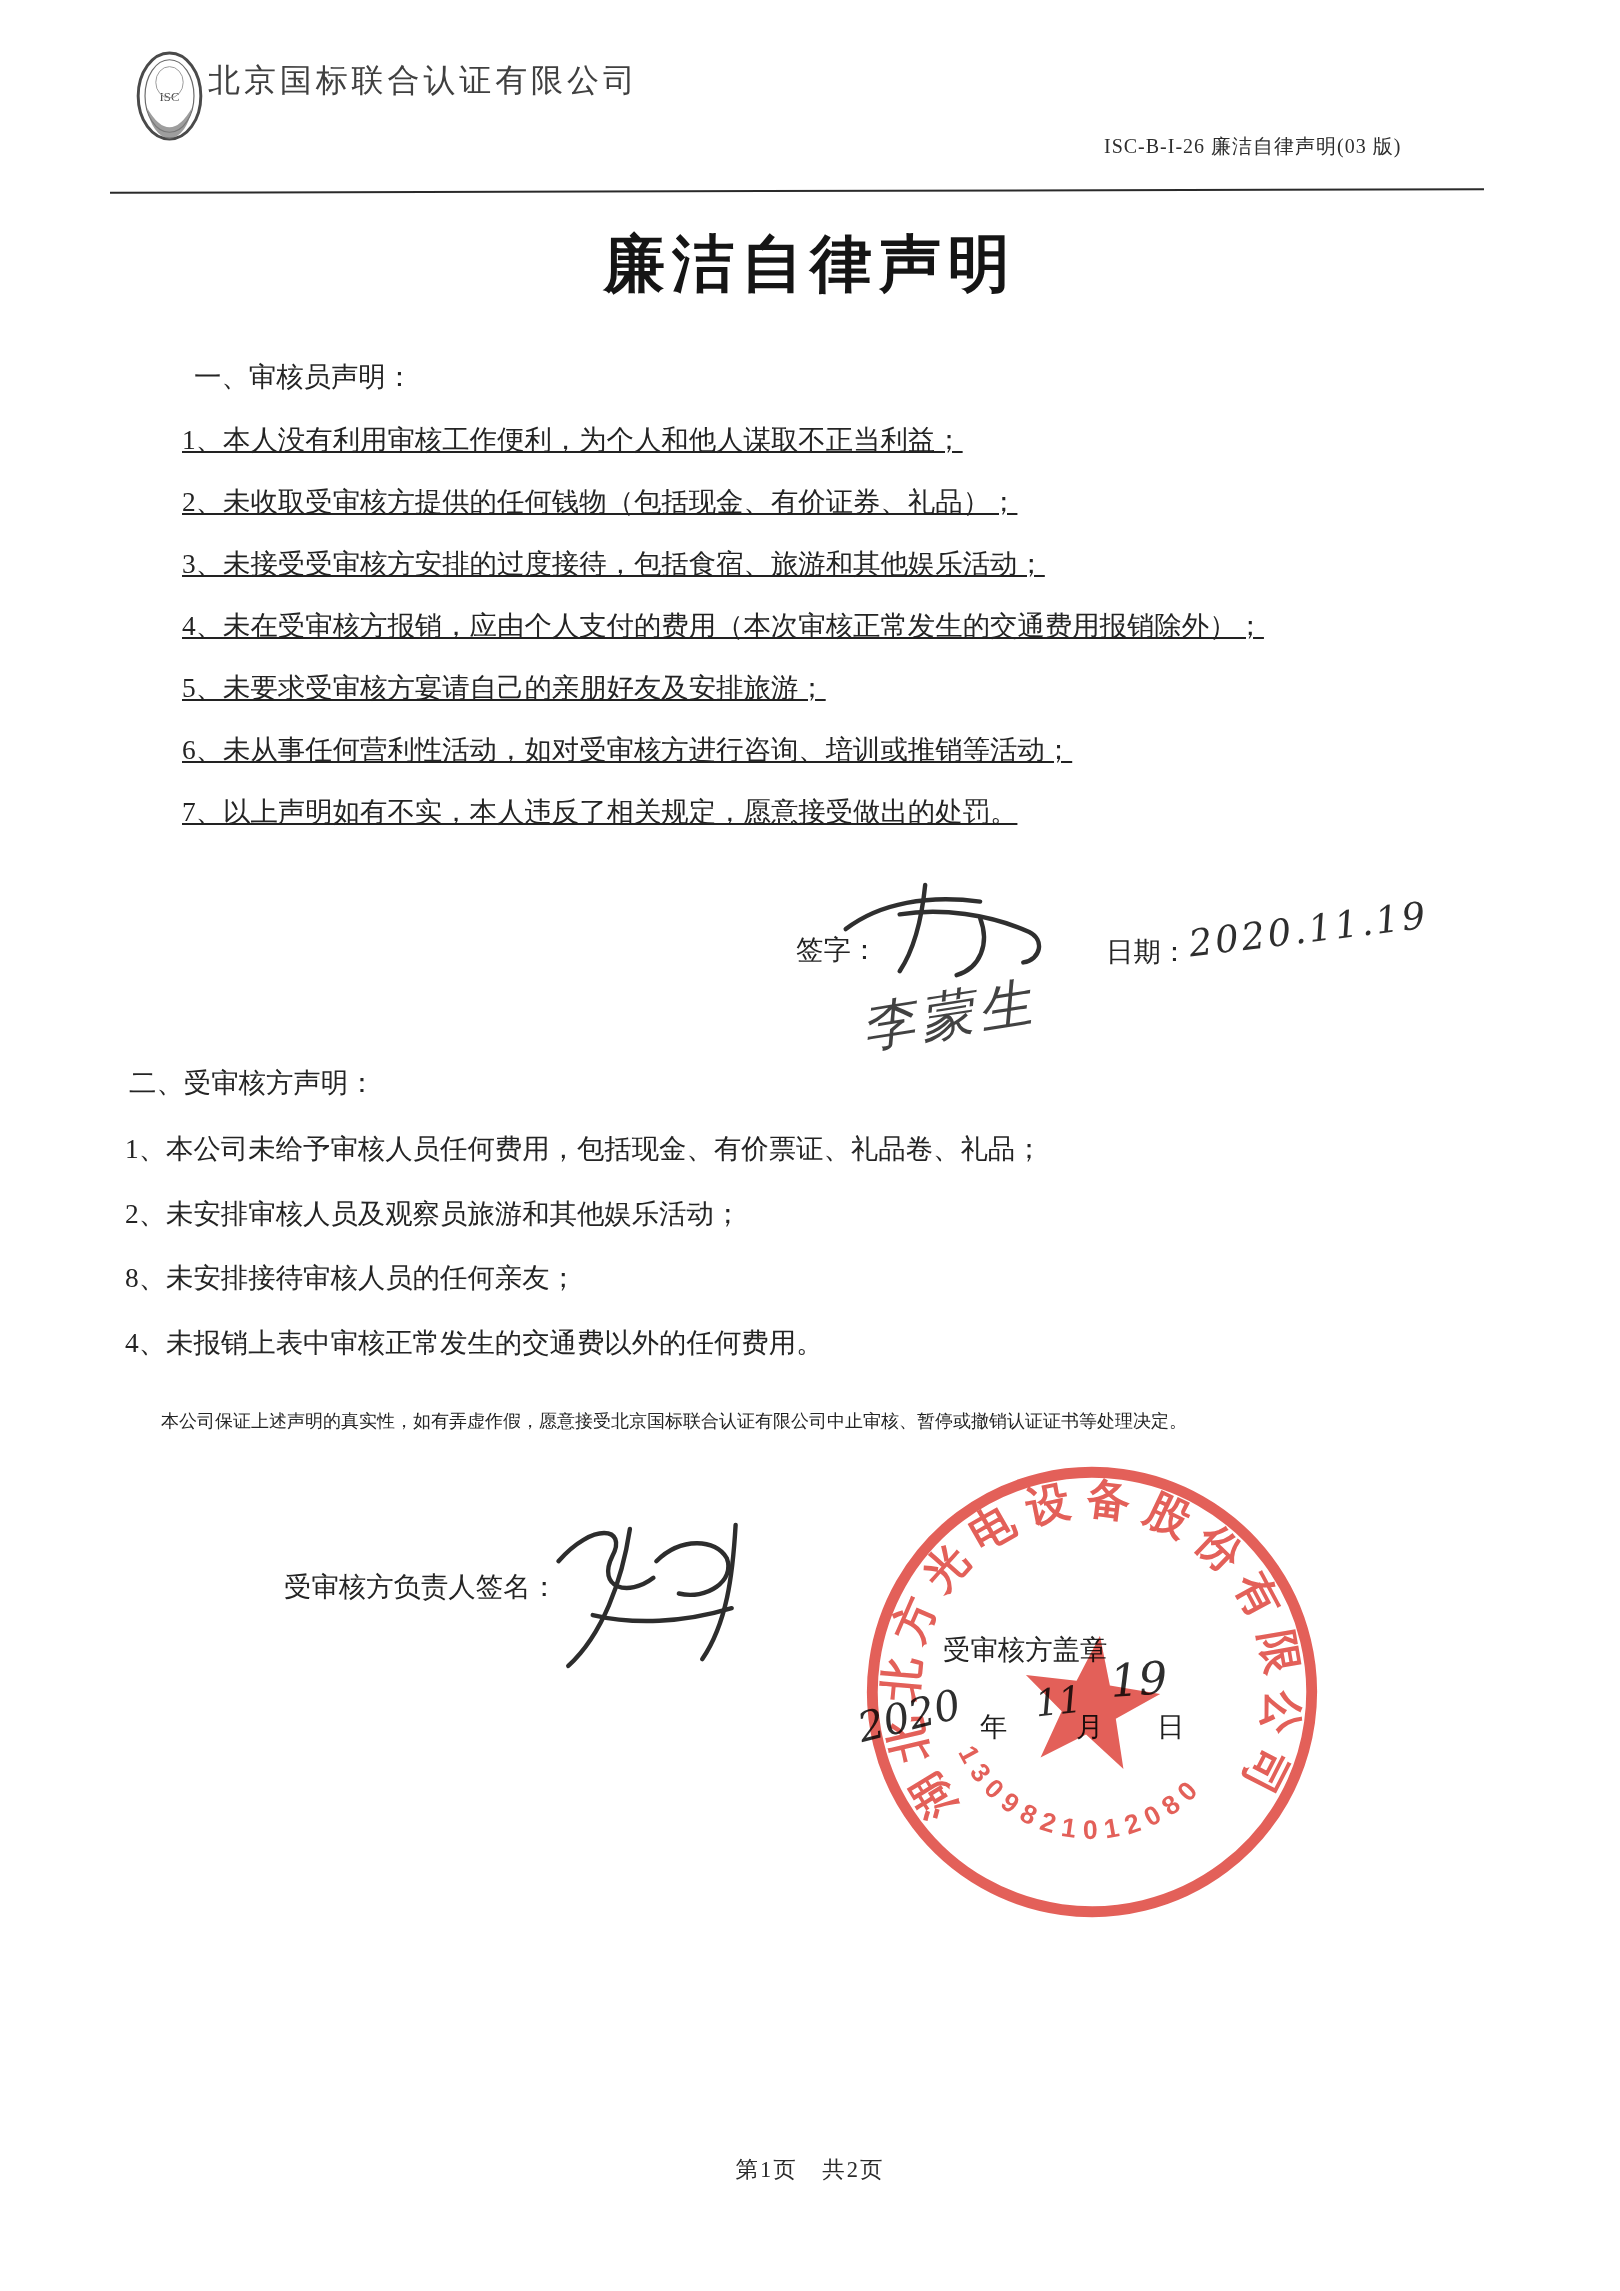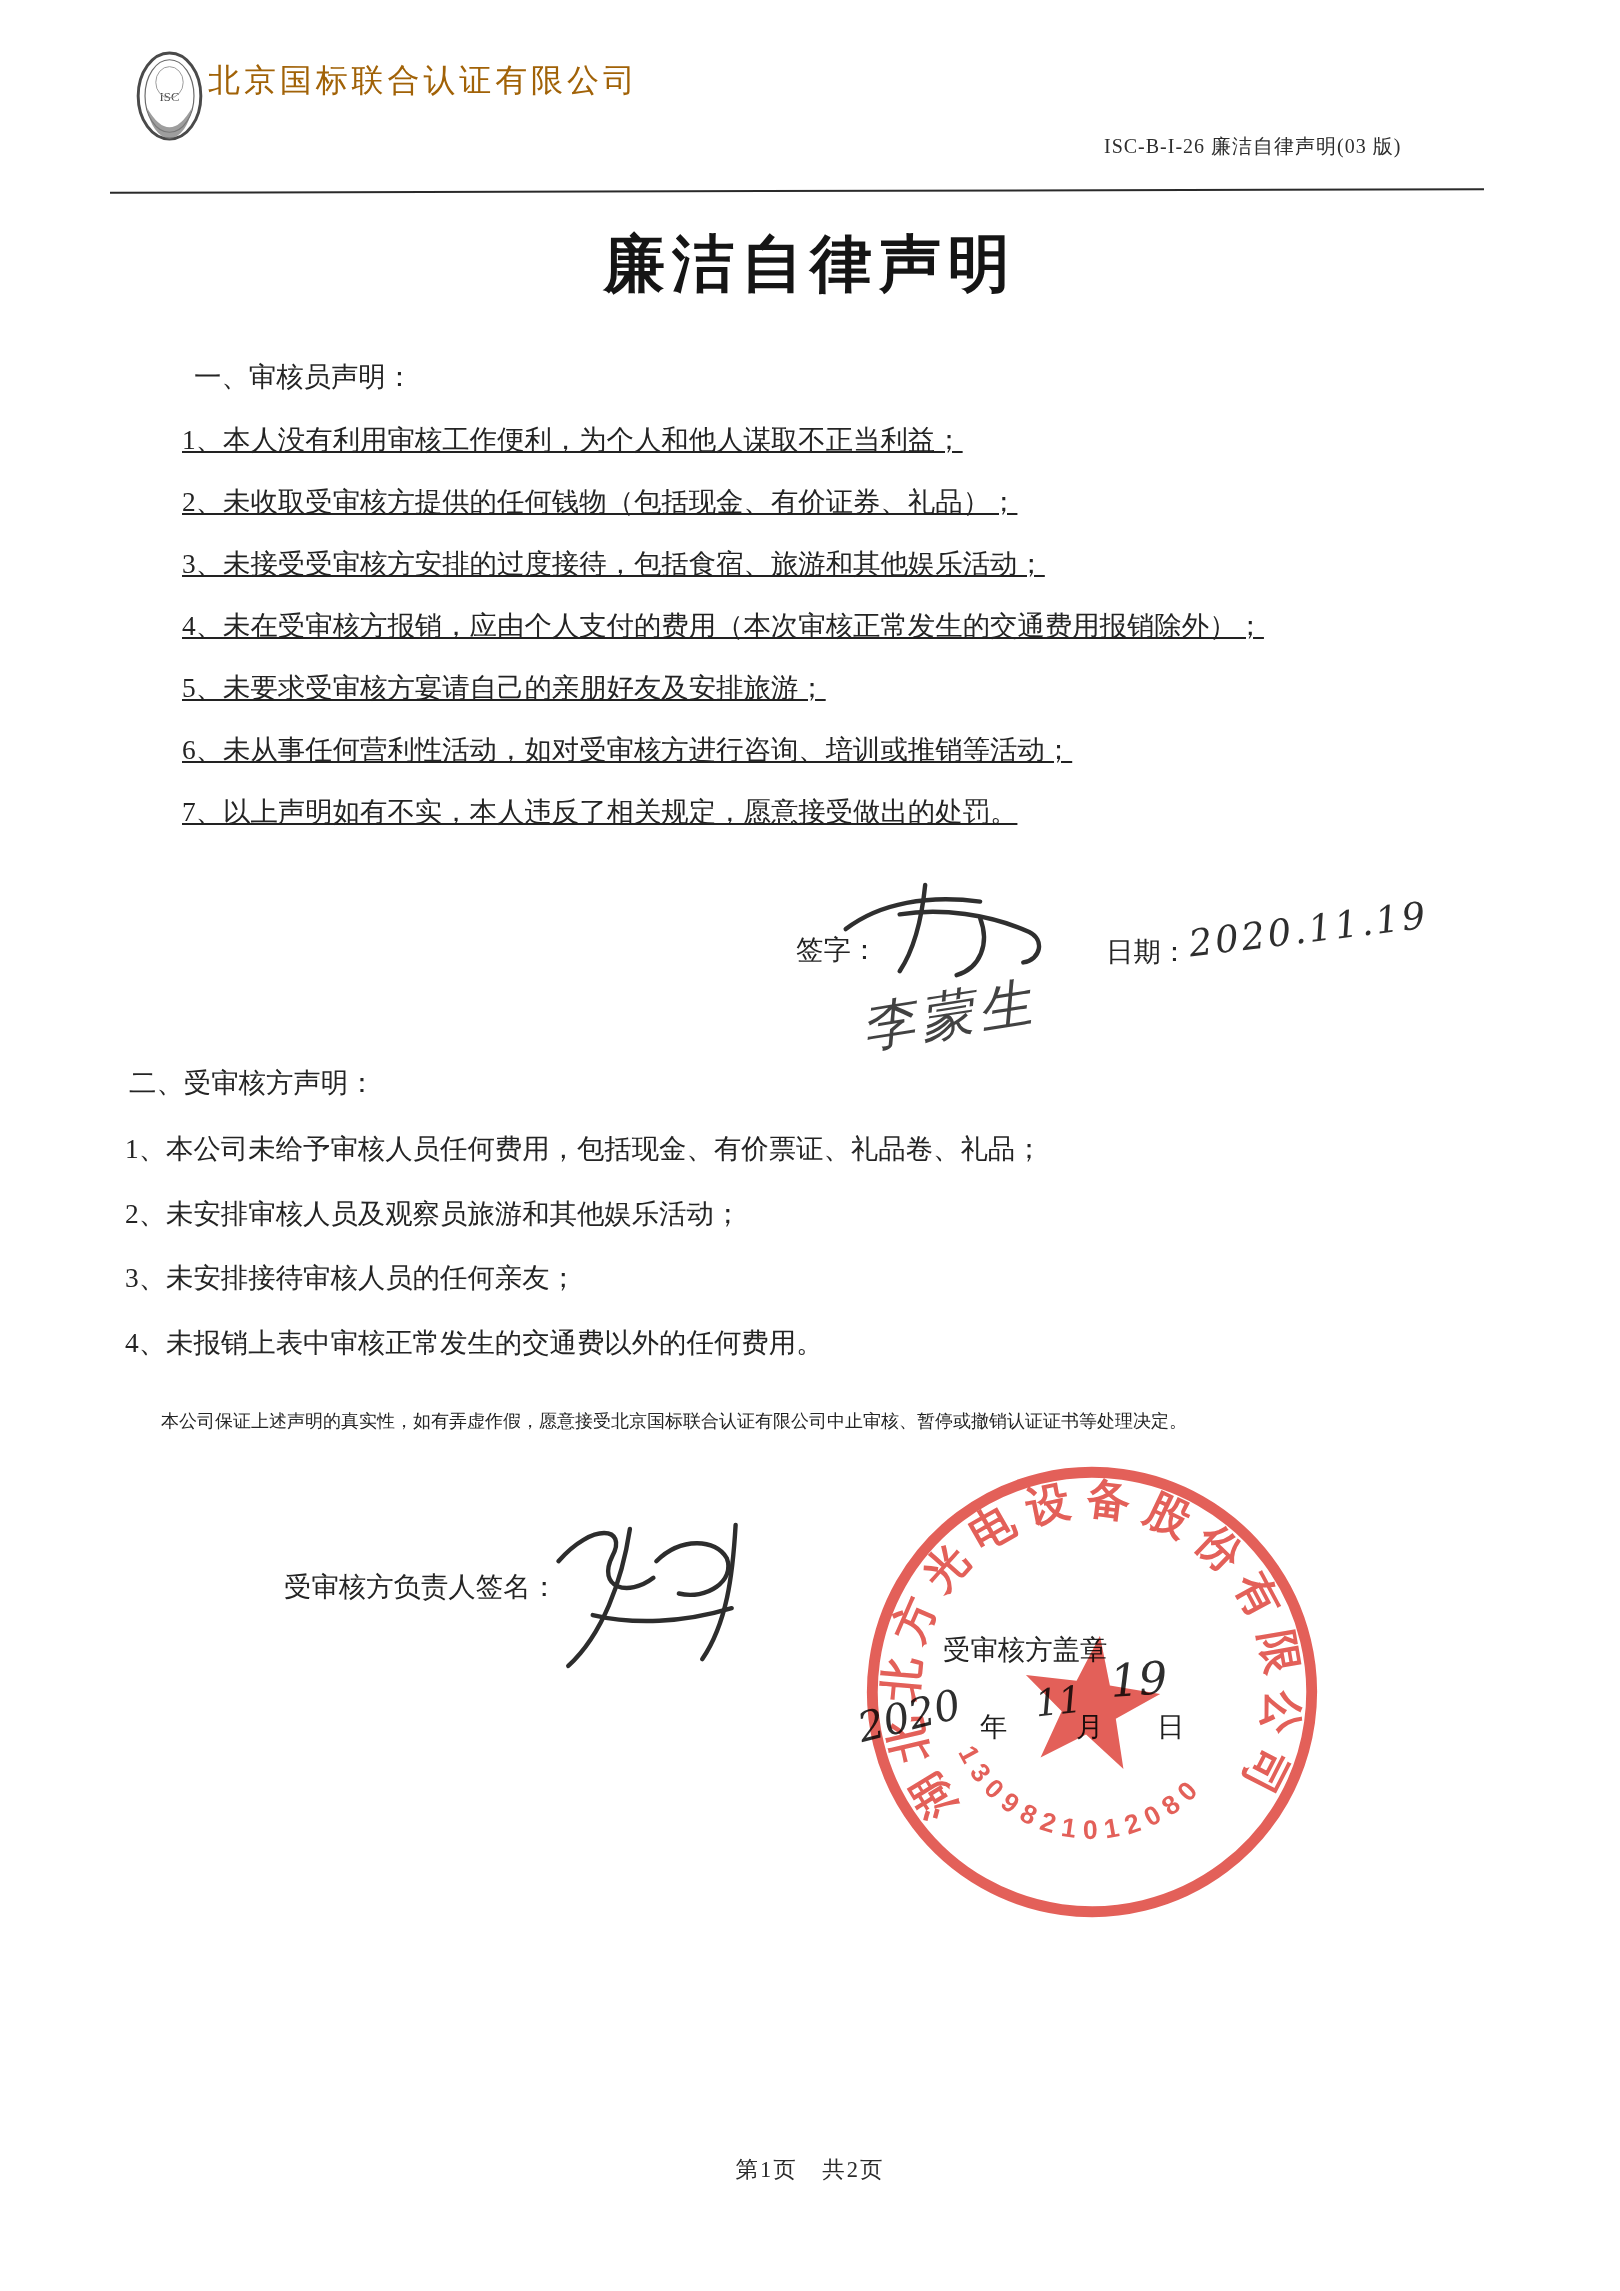--- a/index.html
+++ b/index.html
@@ -7,21 +7,21 @@
     position:relative;
     width:1620px;height:2292px;
     background:#ffffff;
     overflow:hidden;
     font-family:"Liberation Serif","DejaVu Serif",serif;
     color:#222;
   }
   .abs{position:absolute;}
 
   
-  .company-cn{left:208px;top:59px;font-size:32px;letter-spacing:3.9px;color:#a16207;font-weight:500;}
+  .company-cn{left:208px;top:59px;font-size:32px;letter-spacing:3.9px;color:#404040;font-weight:500;}
   .company-en{left:210px;top:127px;font-size:20.6px;letter-spacing:1.5px;color:#3f3f3f;
               font-family:"Liberation Mono","DejaVu Sans Mono",monospace;}
   .doc-code{left:1104px;top:133px;font-size:20px;color:#2e2e2e;letter-spacing:1px;}
   .head-rule{left:110px;top:190px;width:1374px;height:2px;background:#2a2a2a;transform:rotate(-0.15deg);}
 
   .doc-title{left:0;top:222px;width:100%;text-align:center;font-size:62px;font-weight:700;
              letter-spacing:6.9px;color:#151515;font-family:"Liberation Sans","DejaVu Sans",sans-serif;}
 
   .body-text{font-size:27.4px;line-height:39px;color:#242424;white-space:nowrap;}
   .s1-head{left:194px;top:358px;}
@@ -95,21 +95,21 @@
     </g>
   </svg>
   <div class="abs hand hw-name">李蒙生</div>
   <div class="abs body-text date-label">日期：</div>
   <div class="abs hand hw-date">2020.11.19</div>
 
   <div class="abs body-text s2-head">二、受审核方声明：</div>
   <div class="abs s2-items">
     <div class="body-text">1、本公司未给予审核人员任何费用，包括现金、有价票证、礼品卷、礼品；</div>
     <div class="body-text">2、未安排审核人员及观察员旅游和其他娱乐活动；</div>
-    <div class="body-text">3、未安排接待审核人员的任何亲友；</div>
+    <div class="body-text">8、未安排接待审核人员的任何亲友；</div>
     <div class="body-text">4、未报销上表中审核正常发生的交通费以外的任何费用。</div>
   </div>
   <div class="abs pledge">本公司保证上述声明的真实性，如有弄虚作假，愿意接受北京国标联合认证有限公司中止审核、暂停或撤销认证证书等处理决定。</div>
 
   <div class="abs body-text resp-label">受审核方负责人签名：</div>
   <svg class="abs sig-svg sig3" width="230" height="172" viewBox="0 0 235 175">
     <g fill="none" stroke="#2d2d2d" stroke-width="4.5" stroke-linecap="round">
       <path d="M25,55 C60,15 96,20 80,50 C64,82 96,92 122,72"></path>
       <path d="M98,22 C90,75 70,130 35,162"></path>
       <path d="M125,55 C150,30 186,32 197,52 C206,75 176,95 148,88"></path>

